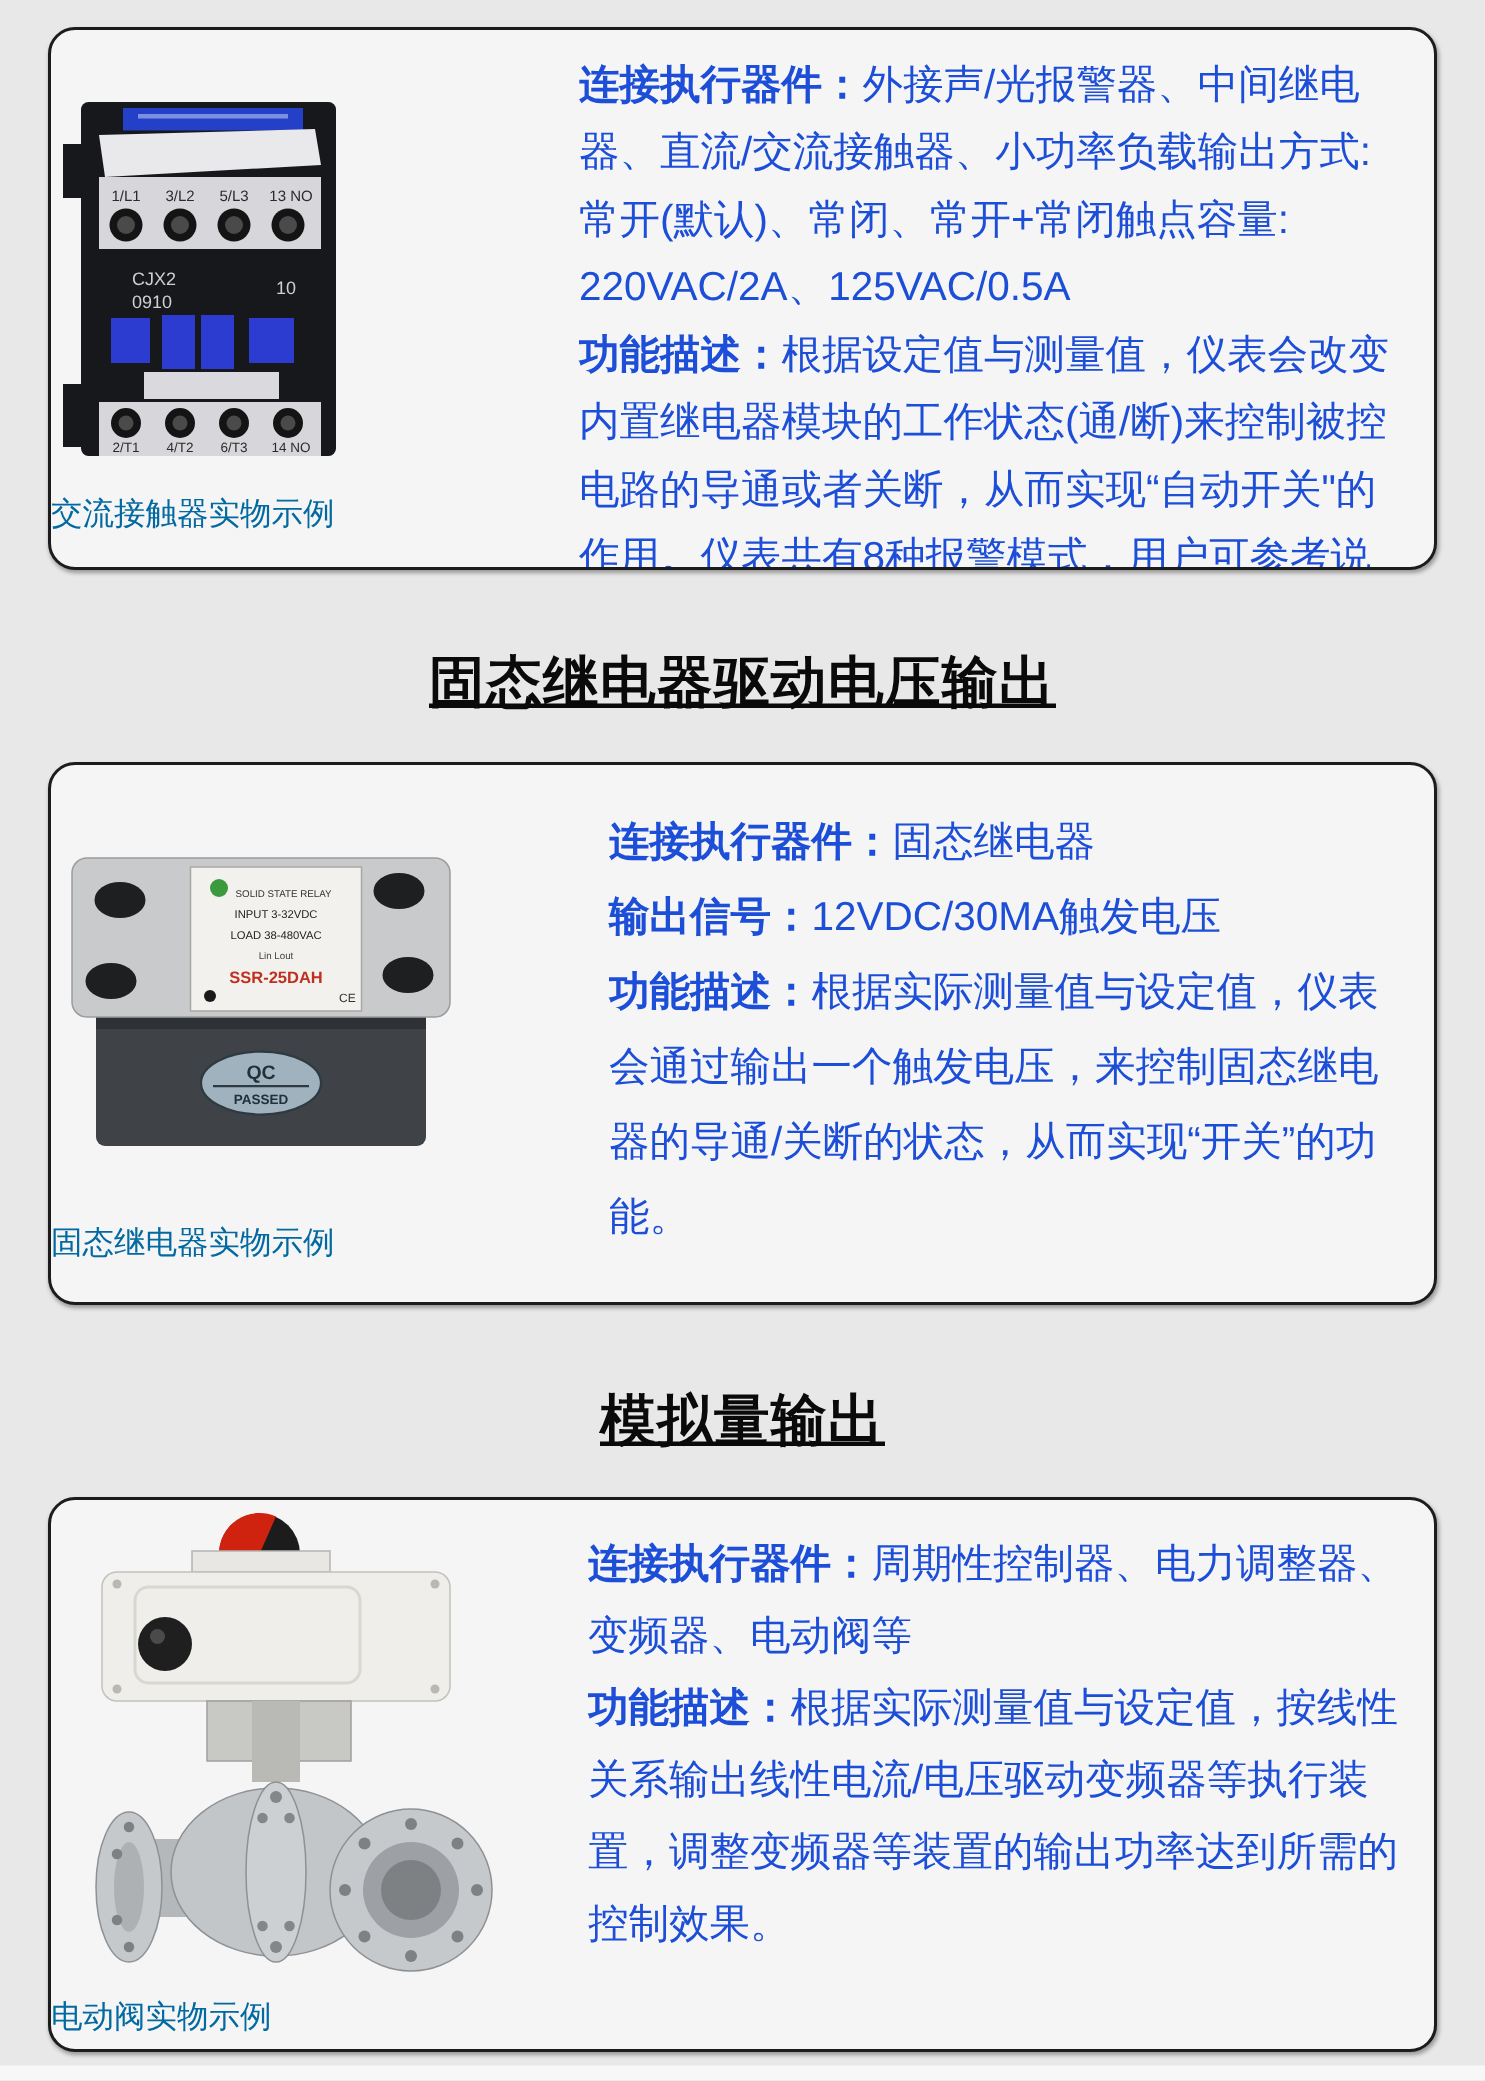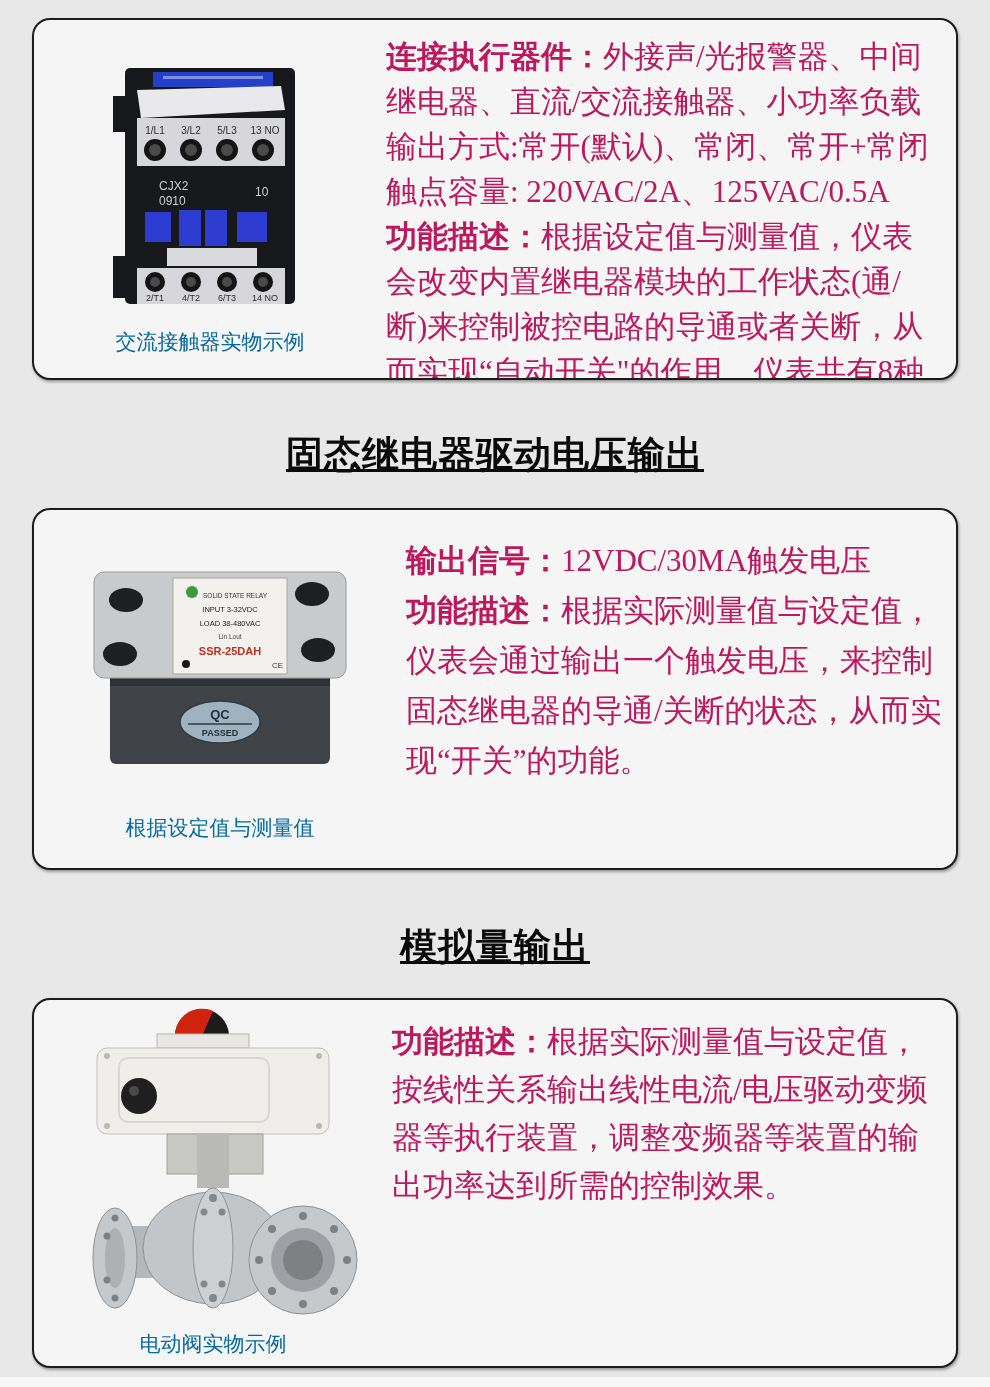--- a/index.html
+++ b/index.html
@@ -9,31 +9,31 @@
   .card {
     width:926px; margin:0 32px; background:#f5f5f5;
     border:2px solid #1c1c1c; border-radius:18px;
     box-shadow:1px 2px 3px rgba(0,0,0,0.35);
     display:flex; overflow:hidden;
   }
   .card1 { margin-top:18px; height:362px; }
   .card2 { height:362px; }
   .card3 { height:370px; }
 
-  .img-col { display:flex; flex-direction:column; align-items:center; flex-shrink:0; }
+  .img-col { display:flex; flex-direction:column; align-items:flex-start; flex-shrink:0; }
   .card1 .img-col { width:352px; padding-top:40px; }
   .card2 .img-col { width:372px; padding-top:44px; }
   .card3 .img-col { width:358px; }
 
   .caption { font-size:21px; color:#0369a1; text-align:center; }
   .card1 .caption { margin-top:16px; }
   .card2 .caption { margin-top:28px; }
   .card3 .caption { margin-top:8px; }
 
-  .text-col { flex:1; color:#be185d; font-size:31px;font-family:Liberation Serif, serif; }
+  .text-col { flex:1; color:#1d4ed8; font-size:27px; }
   .card1 .text-col { padding:14px 18px 0 0; }
   .card2 .text-col { padding:26px 14px 0 0; }
   .card3 .text-col { padding:18px 12px 0 0; }
   .spec { overflow-wrap:break-word; }
   .card1 .spec { line-height:45px; }
   .card2 .spec { line-height:50px; }
   .card3 .spec { line-height:48px; }
   .spec-label { font-weight:700; }
 
   .section-title {
@@ -135,23 +135,24 @@
         <text x="150" y="101" font-size="11" font-weight="bold" fill="#c03020" text-anchor="middle">SSR-25DAH</text>
         <circle cx="106" cy="110" r="4" fill="#1a1a1a"></circle>
         <text x="192" y="114" font-size="8" fill="#333">CE</text>
         <g>
           <ellipse cx="140" cy="168" rx="40" ry="21" fill="#9fb2bd" stroke="#2e3a42" stroke-width="1.5"></ellipse>
           <line x1="108" y1="170" x2="172" y2="170" stroke="#2e3a42" stroke-width="1.5"></line>
           <text x="140" y="165" font-size="13" font-weight="bold" fill="#22303a" text-anchor="middle">QC</text>
           <text x="140" y="182" font-size="9" font-weight="bold" fill="#22303a" text-anchor="middle">PASSED</text>
         </g>
       </svg>
-      <div class="caption">根据设定值与测量值</div>
+      <div class="caption">固态继电器实物示例</div>
     </div>
     <div class="text-col">
+      <p class="spec"><b class="spec-label">连接执行器件：</b><span>固态继电器</span></p>
       <p class="spec"><b class="spec-label">输出信号：</b><span>12VDC/30MA触发电压</span></p>
       <p class="spec"><b class="spec-label">功能描述：</b><span>根据实际测量值与设定值，仪表会通过输出一个触发电压，来控制固态继电器的导通/关断的状态，从而实现“开关”的功能。</span></p>
     </div>
   </section>
 
   <h2 class="section-title title2">模拟量输出</h2>
 
   <section class="card card3">
     <div class="img-col">
       <svg width="300" height="322" viewBox="0 0 300 322">
@@ -201,18 +202,19 @@
             <circle cx="284" cy="260" r="4" fill="#7d8184"></circle>
           <circle cx="209" cy="229" r="4" fill="#7d8184"></circle>
             <circle cx="271" cy="229" r="4" fill="#7d8184"></circle>
           <circle cx="209" cy="291" r="4" fill="#7d8184"></circle>
             <circle cx="271" cy="291" r="4" fill="#7d8184"></circle>
         </g>
       </svg>
       <div class="caption">电动阀实物示例</div>
     </div>
     <div class="text-col">
+      <p class="spec"><b class="spec-label">连接执行器件：</b><span>周期性控制器、电力调整器、变频器、电动阀等</span></p>
       <p class="spec"><b class="spec-label">功能描述：</b><span>根据实际测量值与设定值，按线性关系输出线性电流/电压驱动变频器等执行装置，调整变频器等装置的输出功率达到所需的控制效果。</span></p>
     </div>
   </section>
 
   <div class="bottom-strip"></div>
 </div>
 
 </body></html>

